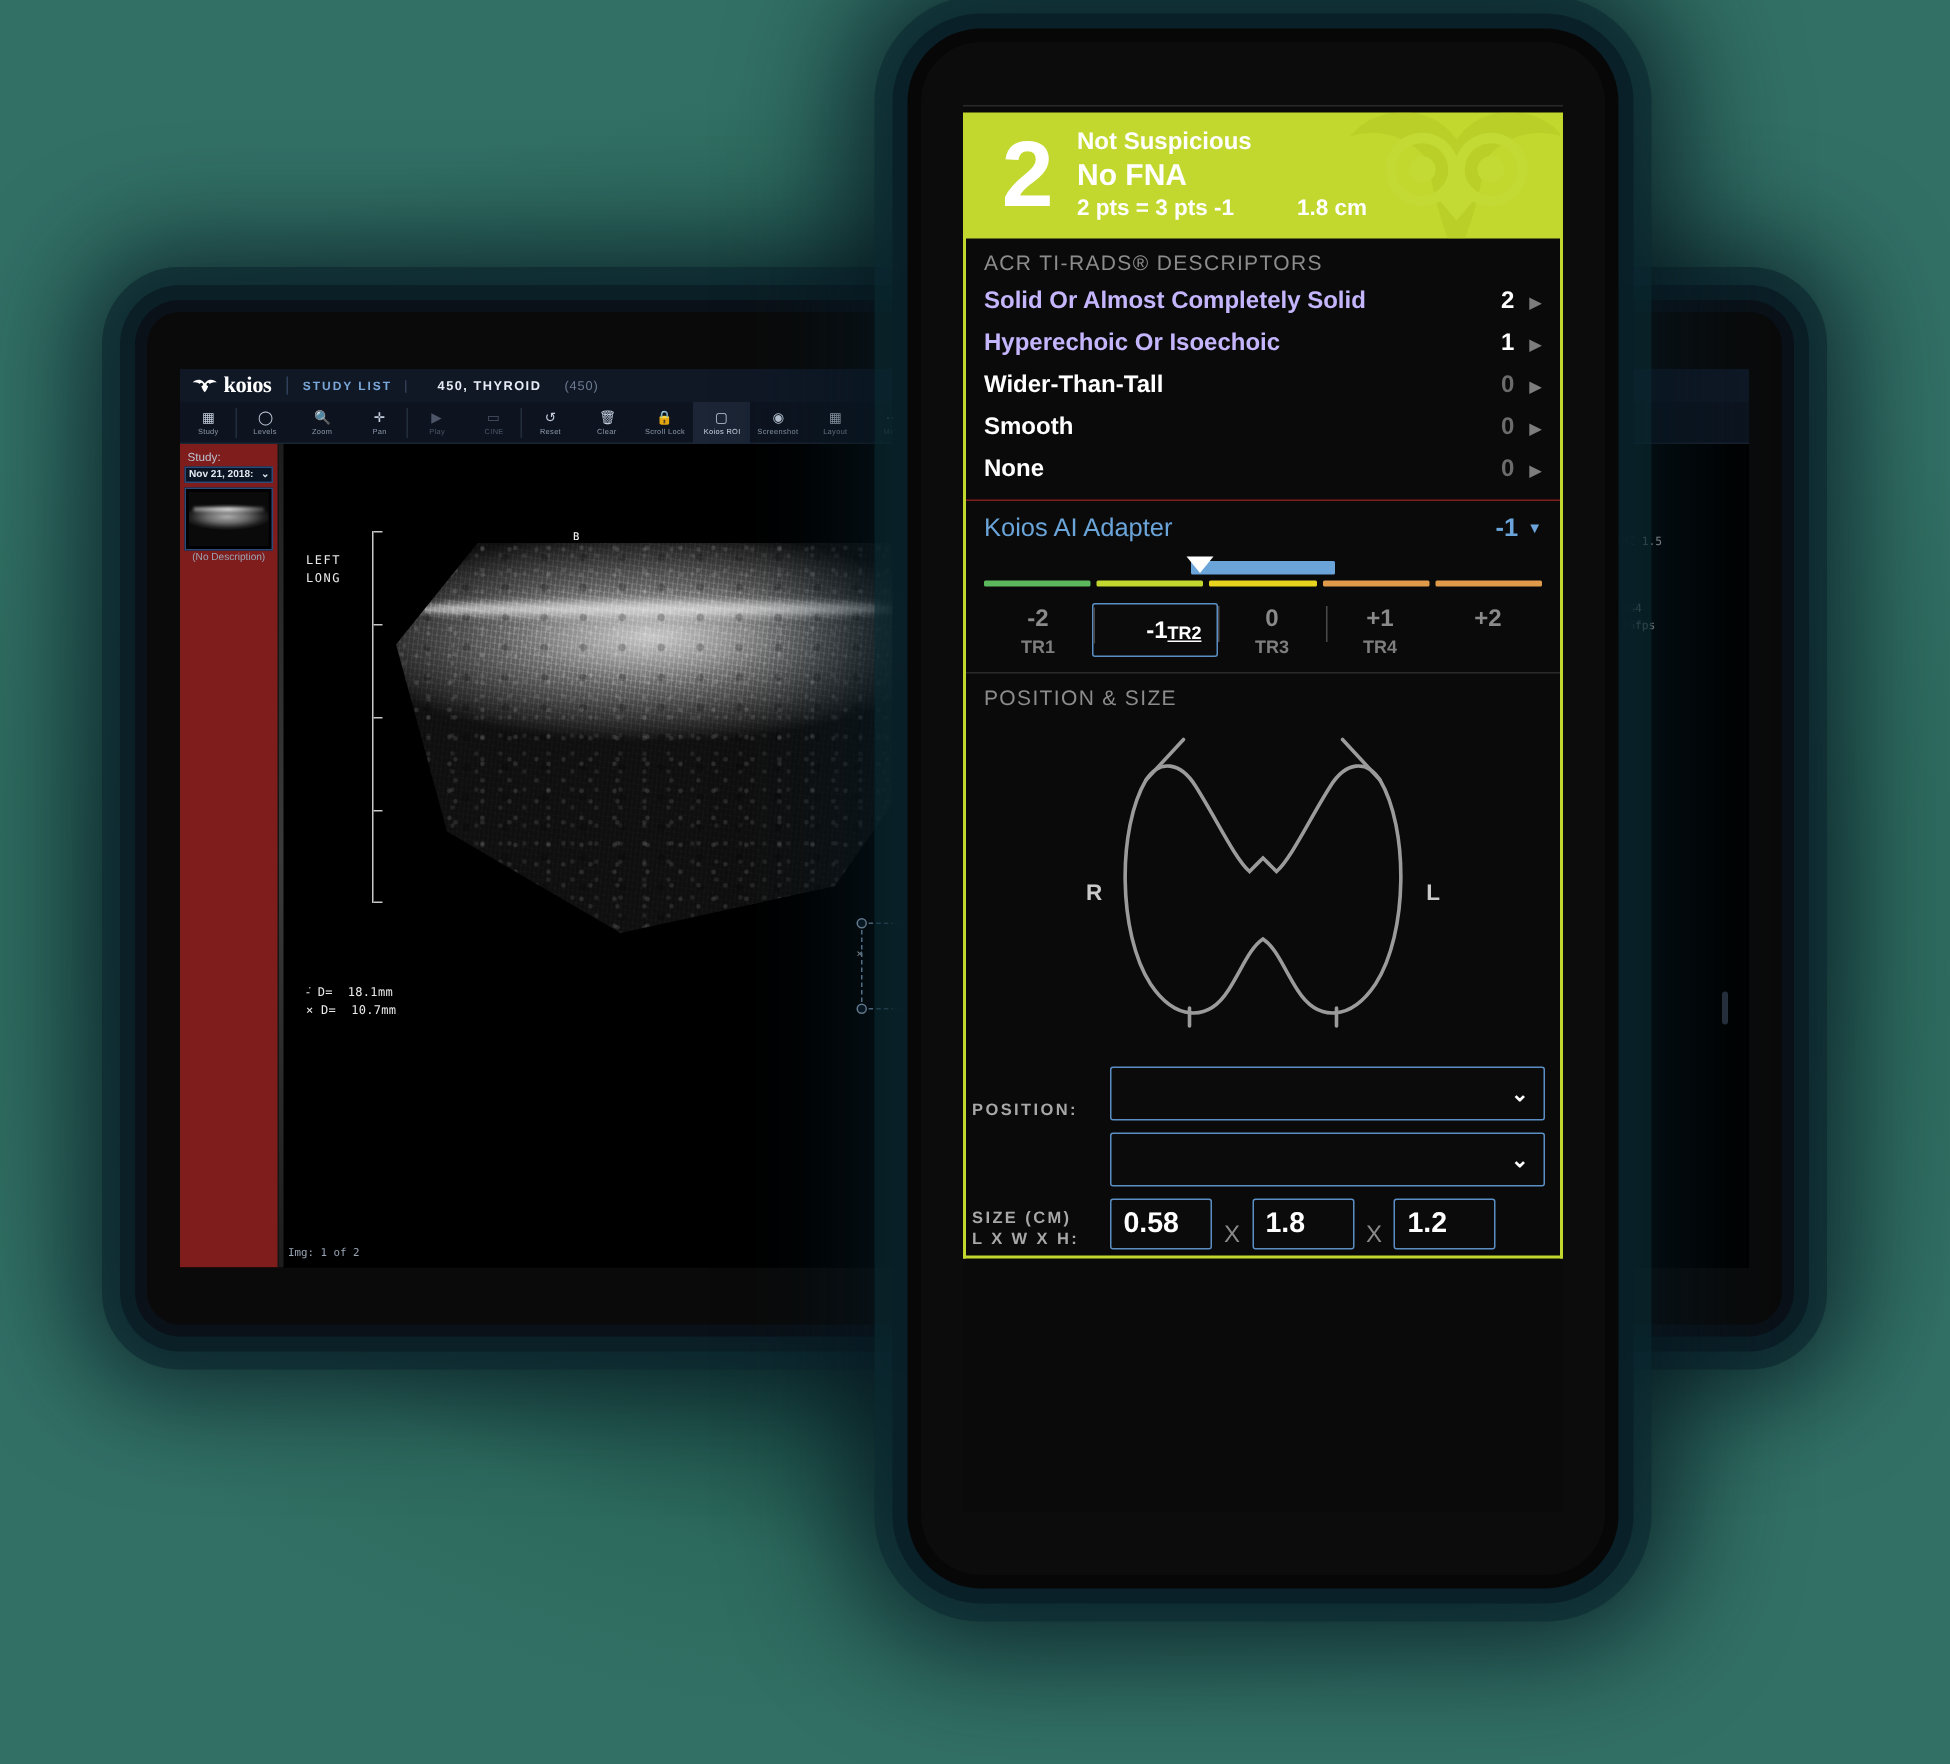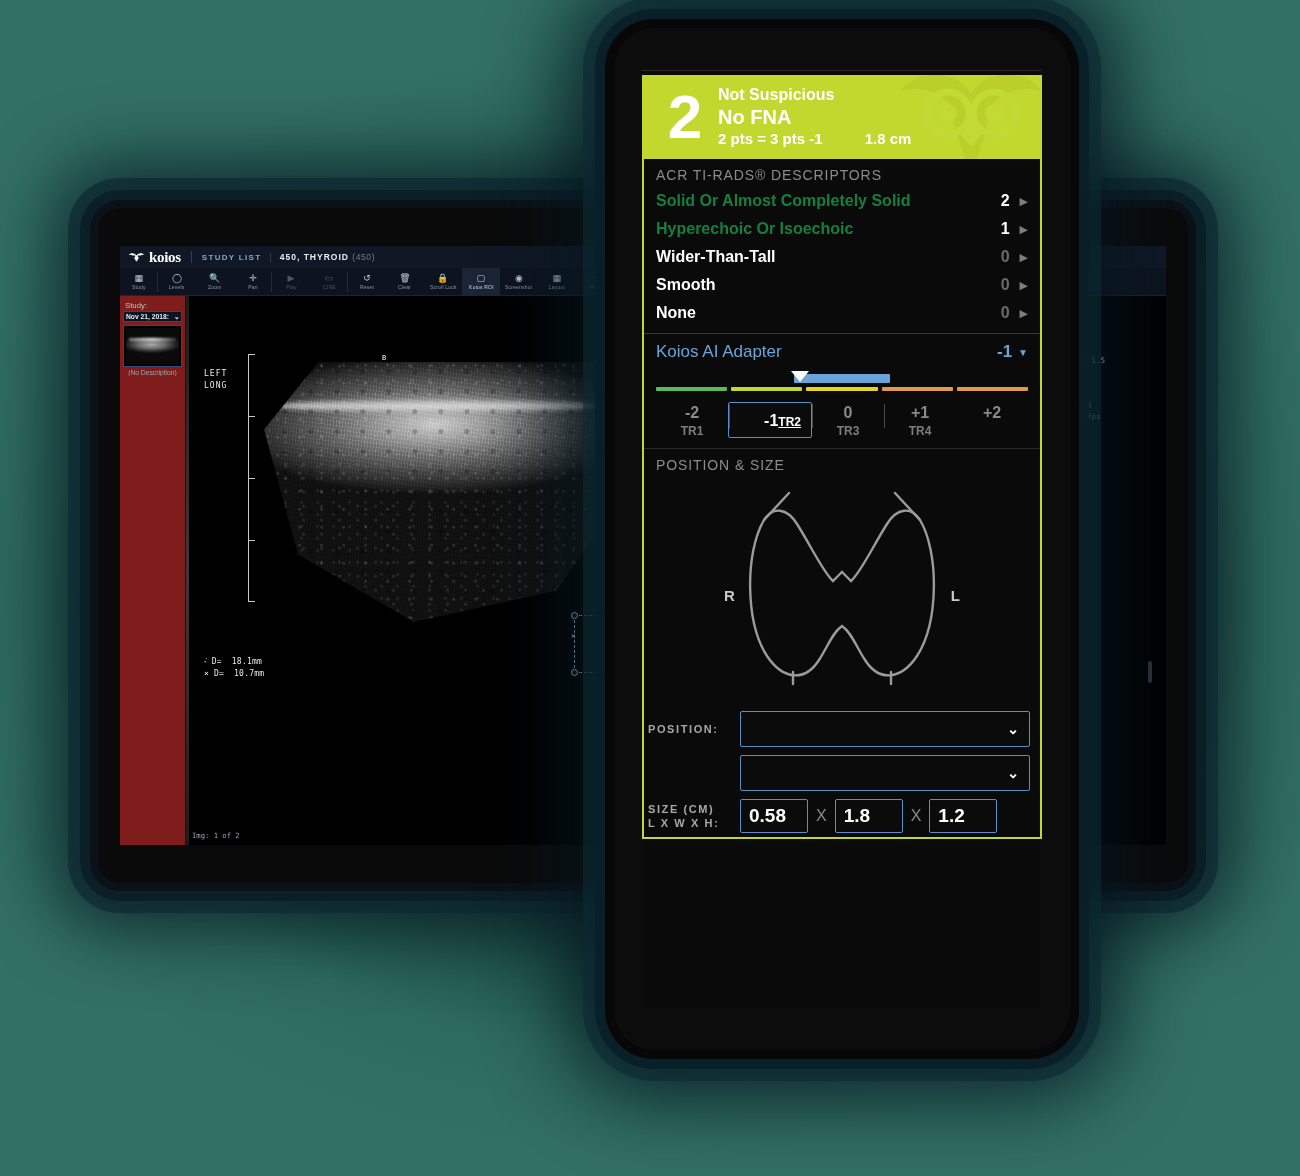--- a/index.html
+++ b/index.html
@@ -29,21 +29,21 @@
   .k-header { height: 22px; background:#101826; display:flex; align-items:center;
               padding-left: 8px; gap: 0; }
   .k-logo { display:flex; align-items:center; gap:4px; color:#fff;
             font-family:"Liberation Serif", serif; font-weight:700; font-size:15px;
             letter-spacing:-0.3px; }
   .k-owl { width:17px; height:11px; }
   .k-sep { width:1px; height:12px; background:#30405a; margin:0 10px; }
   .k-studylist { color:#7aa7d8; font-size:8px; font-weight:700; letter-spacing:1.3px; }
   .k-pipe { color:#3a4a63; margin:0 8px; font-size:9px; }
   .k-title { color:#e8edf5; font-size:8.5px; font-weight:700; letter-spacing:1px; }
-  .k-title span { color:#6a7governance; }
+  .k-title span { color:#6a7governance;margin-left:12px; }
   .k-title .dim { color:#6f7d92; font-weight:400; letter-spacing:.6px; }
 
   
   .k-toolbar { height:28px; background:#0d1420; display:flex; align-items:center;
                border-bottom:1px solid #1a2433; }
   .tb-item { width:38px; height:28px; display:flex; flex-direction:column;
              align-items:center; justify-content:center; gap:1px; position:relative; }
   .tb-item.sep-after:after{ content:""; position:absolute; right:0; top:4px;
              height:20px; width:1px; background:#222c3b; }
   .tb-ico { color:#c3cddd; font-size:9px; line-height:9px; height:10px;
@@ -144,21 +144,21 @@
   .roi .h.bl{left:-4px;bottom:-4px} .roi .h.br{right:-4px;bottom:-4px}
   .roi-cal { position:absolute; color:#dfe9f4; font-size:7px;
              font-family:"DejaVu Sans Mono", monospace; }
   .roi-lab { position:absolute; left:50%; transform:translateX(-50%); top:62px;
              text-align:center; }
   .roi-lab div { background:#000; color:#fff; font-size:7px; padding:0 3px;
                  display:inline-block; font-family:"Liberation Sans", sans-serif; }
 
   
   .k-right { position:absolute; right:0; top:0; width:150px; height:100%;
-             background:#000; border-left:4px solid #ef4444; }
+             background:#000; border-left:7px solid #ef4444; }
   .kr-text { position:absolute; color:#e9e9e9; font-family:"DejaVu Sans Mono", monospace;
              font-size:7.5px; line-height:10.5px; white-space:pre; }
   .kr-mi { left:58px; top:60px; }
   .kr-p { left:2px; top:80px; }
   .kr-p2 { left:58px; top:105px; }
   .kr-thi { left:2px; top:137px; }
   .kr-meas { left:2px; top:297px; }
   .kr-line { position:absolute; left:54px; top:50px; width:1px; height:118px;
              background:#9d9d9d; transform:rotate(6deg); transform-origin: top; }
   .kr-fan { position:absolute; left:-26px; top:120px; width:60px; height:150px;
@@ -201,21 +201,21 @@
   .bignum { font-size:62px; font-weight:700; color:#fff; line-height:60px;
             width:66px; text-align:center; }
   .bantext { color:#fff; }
   .bantext .l1 { font-size:16px; font-weight:700; line-height:20px; }
   .bantext .l2 { font-size:20px; font-weight:700; line-height:24px; }
   .bantext .l3 { font-size:15px; font-weight:700; line-height:20px;
                  display:flex; gap:42px; }
 
   .sec-title { color:#8c8c8c; font-size:14px; letter-spacing:.9px; padding:8px 12px 4px; }
   .desc-row { display:flex; align-items:center; padding:5px 12px; }
-  .desc-name { flex:1; color:#15803d; font-size:16px; font-weight:700; }
+  .desc-name { flex:1; color:#c4b5fd; font-size:16px; font-weight:700; }
   .desc-val { color:#fff; font-size:16px; font-weight:700; width:24px; text-align:right; }
   .desc-row.zero .desc-name { color:#fff; }
   .desc-row.zero .desc-val { color:#6b6b6b; }
   .desc-arrow { color:#7d7d7d; font-size:11px; margin-left:10px; }
 
   .kai { border-top:1px solid #7f1d1d; margin-top:6px; padding:8px 12px 2px; }
   .kai-head { display:flex; align-items:center; }
   .kai-title { flex:1; color:#6aa4d8; font-size:17px; }
   .kai-val { color:#6aa4d8; font-size:17px; font-weight:700; margin-right:6px; }
   .kai-caret { color:#6aa4d8; font-size:10px; }
@@ -236,21 +236,21 @@
   .tick.sel .t { text-decoration: underline; }
   .tick .bar { position:absolute; left:0; top:2px; width:1px; height:24px; background:#4a4a4a; }
   .tick:first-child .bar { display:none; }
 
   .pos-sec { border-top:1px solid #2a2a2a; margin-top:8px; }
   .thyro { height:230px; display:flex; align-items:center; justify-content:center;
            position:relative; }
   .rl { position:absolute; color:#c9c9c9; font-size:15px; font-weight:700; top:110px; }
   .rl.r { left:80px; } .rl.l { right:80px; }
 
-  .field-row { display:flex; align-items:center; padding:4px 10px 4px 4px; gap:8px; }
+  .field-row { display:flex; align-items:flex-end; padding:4px 10px 4px 4px; gap:8px; }
   .field-lab { color:#a8a8a8; font-size:11px; letter-spacing:1.6px; font-weight:700;
                width:84px; line-height:14px; }
   .sel { flex:1; height:36px; background:#0b0b0b; border:1px solid #5b8fc4;
          border-radius:2px; display:flex; align-items:center; justify-content:flex-end;
          padding-right:10px; color:#fff; font-size:14px; }
   .sel .cv { font-size:14px; font-weight:700; }
   .num { width:68px; height:34px; background:#0b0b0b; border:1px solid #5b8fc4;
          border-radius:2px; color:#fff; font-size:19px; font-weight:700;
          display:flex; align-items:center; padding-left:8px; }
   .xsep { color:#8a8a8a; font-size:16px; }

